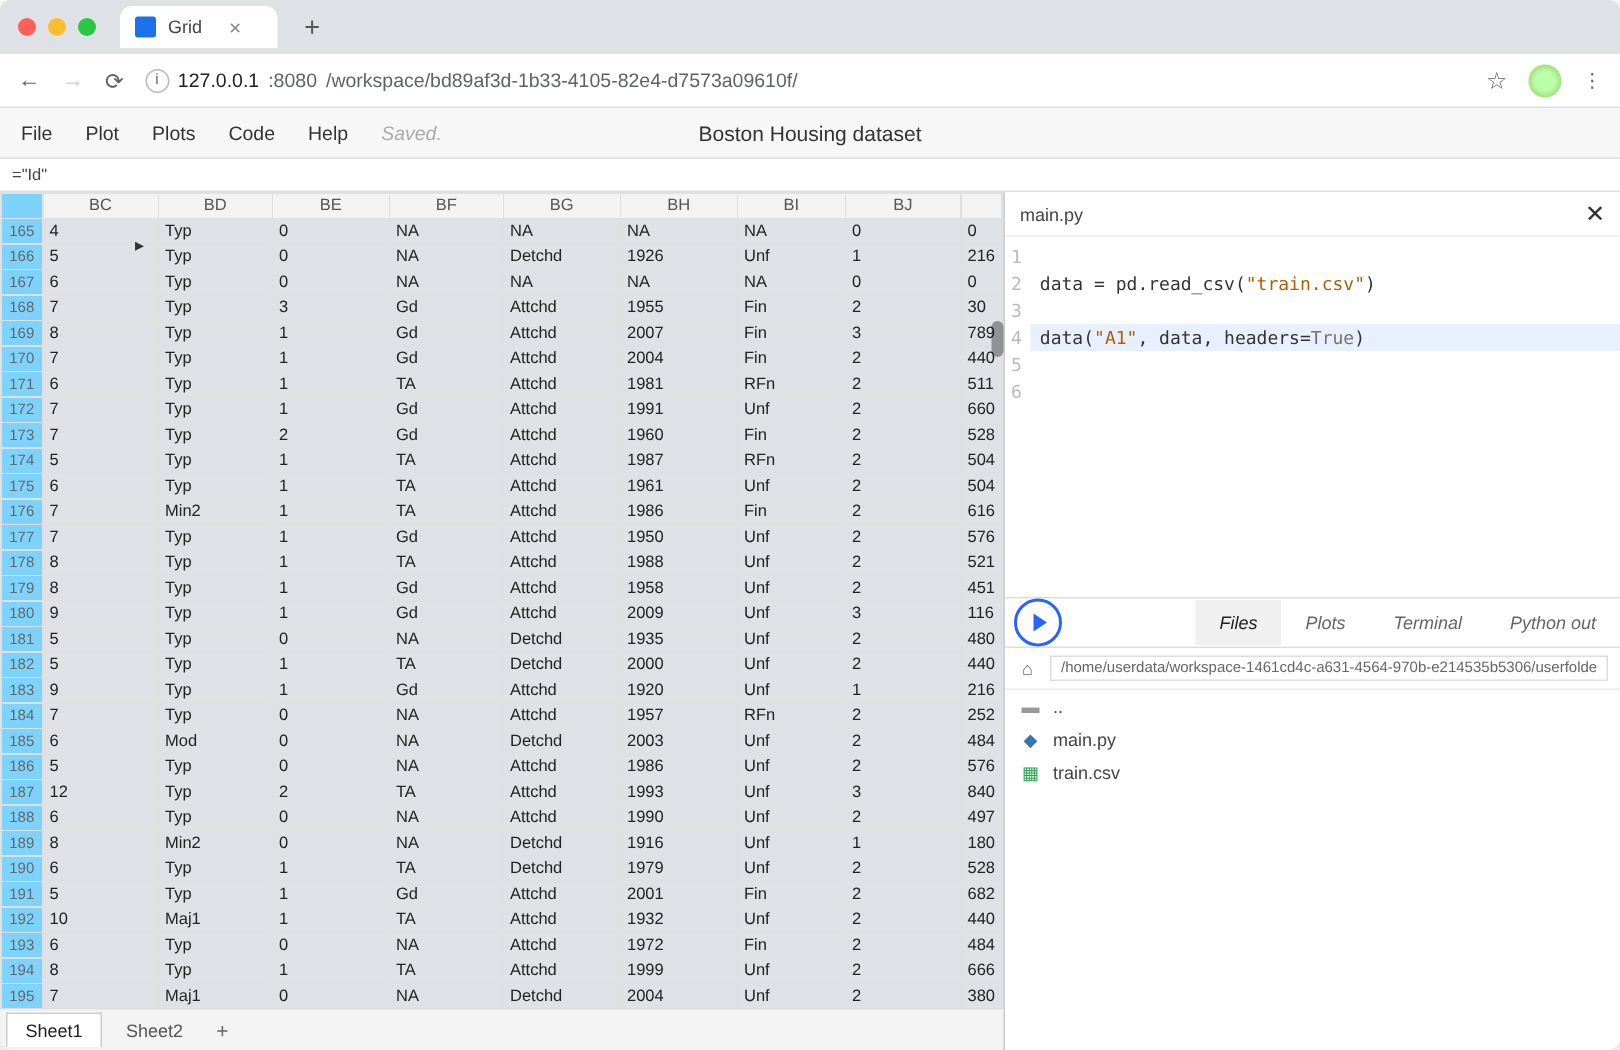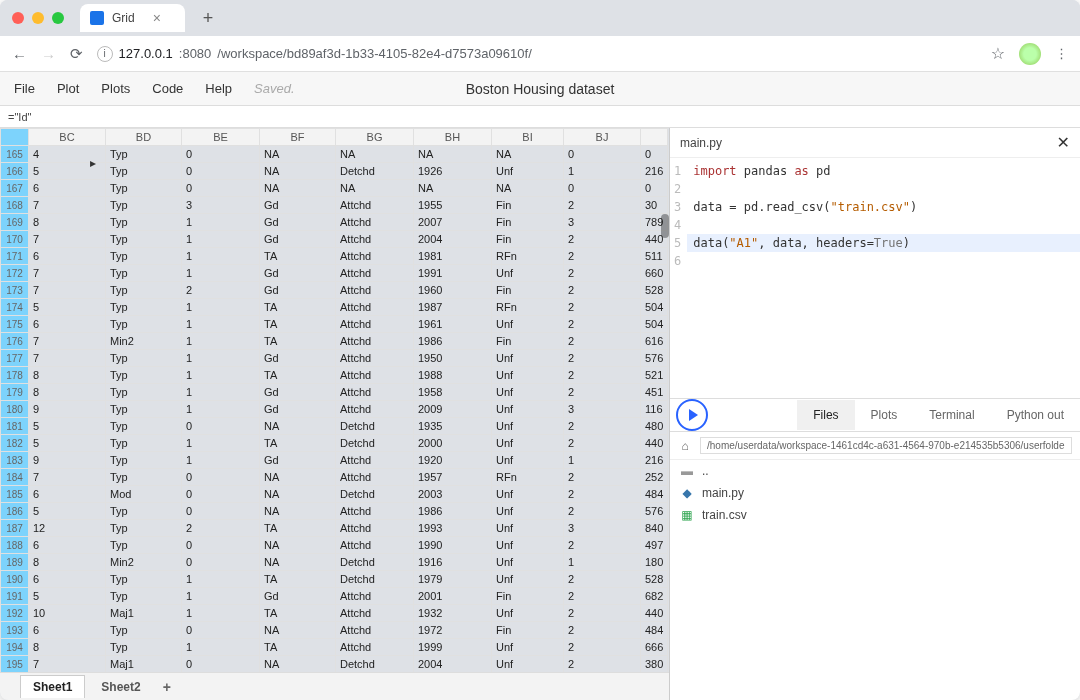--- a/index.html
+++ b/index.html
@@ -44,41 +44,41 @@
 
 .grid-wrap { flex:1; overflow:auto; position:relative; }
 table { border-collapse:collapse; font-size:11px; color:#222; table-layout:fixed; }
 th,td { border:1px solid #e0e0e0; padding:2px 4px; height:15.5px; white-space:nowrap; overflow:hidden; }
 th { background:#f3f3f3; font-weight:normal; text-align:center; color:#555; position:sticky; top:0; z-index:2; }
 .rowhead { background:#7dd3fc; text-align:center; color:#666; width:28px; position:sticky; left:0; z-index:1; font-size:10px; }
 .col-bc{width:77px;} .col-bd{width:76px;} .col-be{width:78px;} .col-bf{width:76px;} .col-bg{width:78px;} .col-bh{width:78px;} .col-bi{width:72px;margin-left:24px;} .col-bj{width:77px;} .col-last{width:22px;}
 .cursor-ptr { position:absolute; left:90px; top:28px; font-size:12px; pointer-events:none; }
 
 
-.sheet-tabs { height:28px; background:#f3f3f3; border-top:1px solid #ddd; display:flex; align-items:center; padding:0 20px; gap:4px; font-size:12px;font-weight:bold; }
+.sheet-tabs { height:28px; background:#f3f3f3; border-top:1px solid #ddd; display:flex; align-items:center; padding:0 4px; gap:4px; font-size:12px; }
 .sheet-tab { padding:4px 12px; cursor:pointer; color:#555; }
 .sheet-tab.active { background:#fff; border-top:1px solid #ccc; border-left:1px solid #ccc; border-right:1px solid #ccc; color:#222; }
 .sheet-add { color:#666; font-size:14px; cursor:pointer; padding:0 6px; }
 
 
 .editor-head { height:30px; display:flex; align-items:center; justify-content:space-between; padding:0 10px; border-bottom:1px solid #eee; font-size:12px; color:#444; }
 .editor-close { font-size:16px; color:#333; cursor:pointer; }
 .code-area { flex:1; display:flex; font-family:Menlo,Consolas,monospace; font-size:12px; overflow:auto; }
 .gutter { background:#fff; color:#bbb; text-align:right; padding:4px 6px 4px 4px; line-height:18px; user-select:none; }
 .code { padding:4px 0; line-height:18px; flex:1; }
 .code .line { padding:0 6px; white-space:pre; }
 .code .hl { background:#e8f0fe; }
 .kw{color:#a33;} .str{color:#b55c00;} .bool{color:#737373;}
 
 
 .runbar { display:flex; align-items:center; border-top:1px solid #ddd; border-bottom:1px solid #ddd; height:34px; }
 .run-btn { width:32px; height:32px; margin:0 6px; border-radius:50%; border:2px solid #2962ff; display:flex; align-items:center; justify-content:center; cursor:pointer; }
 .run-btn::before { content:""; border-left:9px solid #2962ff; border-top:6px solid transparent; border-bottom:6px solid transparent; margin-left:2px; }
 .out-tabs { display:flex; margin-left:auto; }
-.out-tab { padding:8px 16px; font-size:12px; color:#666; cursor:pointer; }
+.out-tab { padding:8px 16px; font-size:12px; color:#666; cursor:pointer;font-style:italic; }
 .out-tab.active { background:#f0f0f0; color:#222; }
 
 
 .pathbar { height:28px; display:flex; align-items:center; padding:0 8px; gap:8px; font-size:10px; color:#666; border-bottom:1px solid #eee; }
 .pathbar input { flex:1; border:1px solid #ddd; padding:2px 6px; font-size:10px; color:#666; background:#fff; }
 .file-list { flex:1; overflow:auto; }
 .file-row { display:flex; align-items:center; gap:8px; padding:4px 10px; font-size:12px; color:#444; cursor:pointer; }
 .fi { width:14px; height:14px; display:inline-flex; align-items:center; justify-content:center; font-size:12px; }
 .fi-folder{color:#999;} .fi-py{color:#3776ab;} .fi-csv{color:#2ea44f;}
 
@@ -544,21 +544,20 @@
       <div class="code-area">
         <div class="gutter" id="gutter">
             <div>1</div>
             <div>2</div>
             <div>3</div>
             <div>4</div>
             <div>5</div>
             <div>6</div>
           </div>
         <div class="code" id="codelines">
-            <div class="line"><span class="kw">import </span><span>pandas </span><span class="kw">as </span><span>pd</span></div>
             <div class="line">&nbsp;</div>
             <div class="line"><span>data = pd.read_csv(</span><span class="str">"train.csv"</span><span>)</span></div>
             <div class="line">&nbsp;</div>
             <div class="line hl"><span>data(</span><span class="str">"A1"</span><span>, data, headers=</span><span class="bool">True</span><span>)</span></div>
             <div class="line">&nbsp;</div>
           </div>
       </div>
       <div class="runbar">
         <span class="run-btn"></span>
         <div class="out-tabs">

